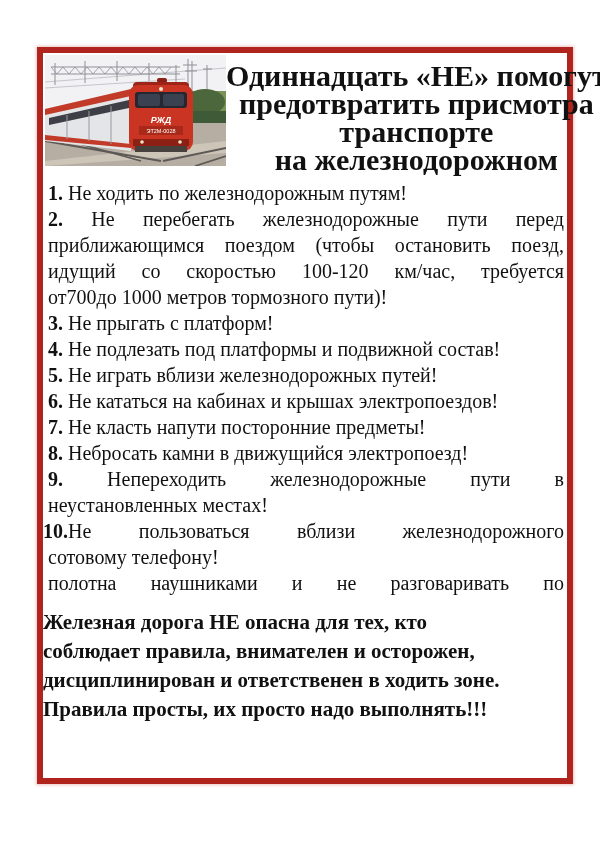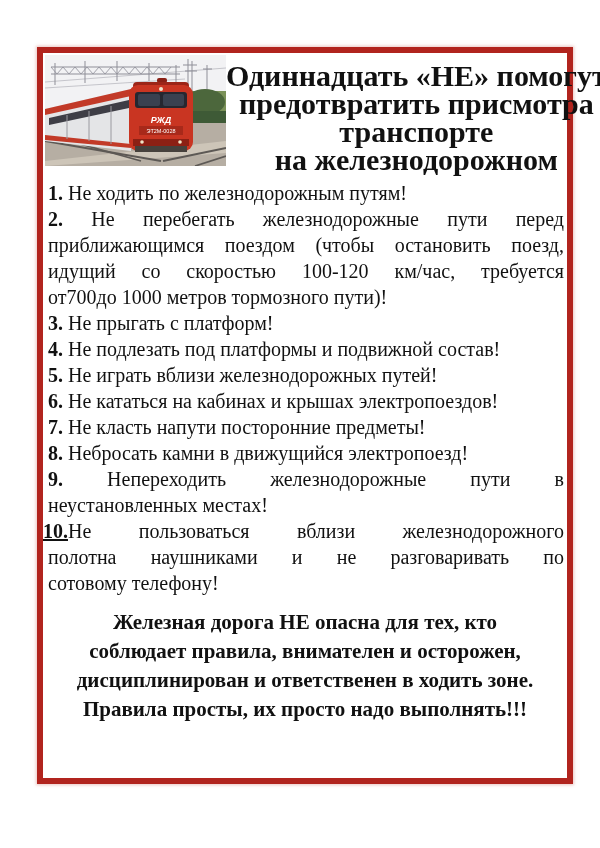--- a/index.html
+++ b/index.html
@@ -72,29 +72,27 @@
   }
   .rule-line.justify {
     text-align: justify;
     text-align-last: justify;
   }
   .rule-num {
     font-weight: bold;
   }
   .rule-num.wide {
     margin-left: -5px;
-    text-decoration: underline;
   }
   .rule-ne {
     font-weight: normal;
   }
   .poster-footer {
     flex: none;
     padding-top: 12px;
-    text-align: center;
     font-weight: bold;
     font-size: 21px;
     line-height: 29px;
   }
   .footer-line {
     white-space: nowrap;
   }
 </style>
 </head>
 <body>
@@ -197,22 +195,22 @@
         </div>
         <div class="rule-item">
           <div class="rule-line"><span class="rule-num">8.</span>&nbsp;<span class="rule-ne">Не</span>бросать камни в движущийся электропоезд!</div>
         </div>
         <div class="rule-item">
           <div class="rule-line justify"><span class="rule-num">9.</span>&nbsp;<span class="rule-ne">Не</span>переходить железнодорожные пути в</div>
           <div class="rule-line">неустановленных местах!</div>
         </div>
         <div class="rule-item">
           <div class="rule-line justify"><span class="rule-num wide">10.</span><span class="rule-ne">Не</span> пользоваться вблизи железнодорожного</div>
+          <div class="rule-line">сотовому телефону!</div>
           <div class="rule-line justify">полотна наушниками и не разговаривать по</div>
-          <div class="rule-line">сотовому телефону!</div>
         </div>
       </div>
 
     <div class="poster-footer">
       <div class="footer-line">Железная дорога НЕ опасна для тех, кто</div>
       <div class="footer-line">соблюдает правила, внимателен и осторожен,</div>
       <div class="footer-line">дисциплинирован и ответственен в ходить зоне.</div>
       <div class="footer-line">Правила просты, их просто надо выполнять!!!</div>
     </div>
 

